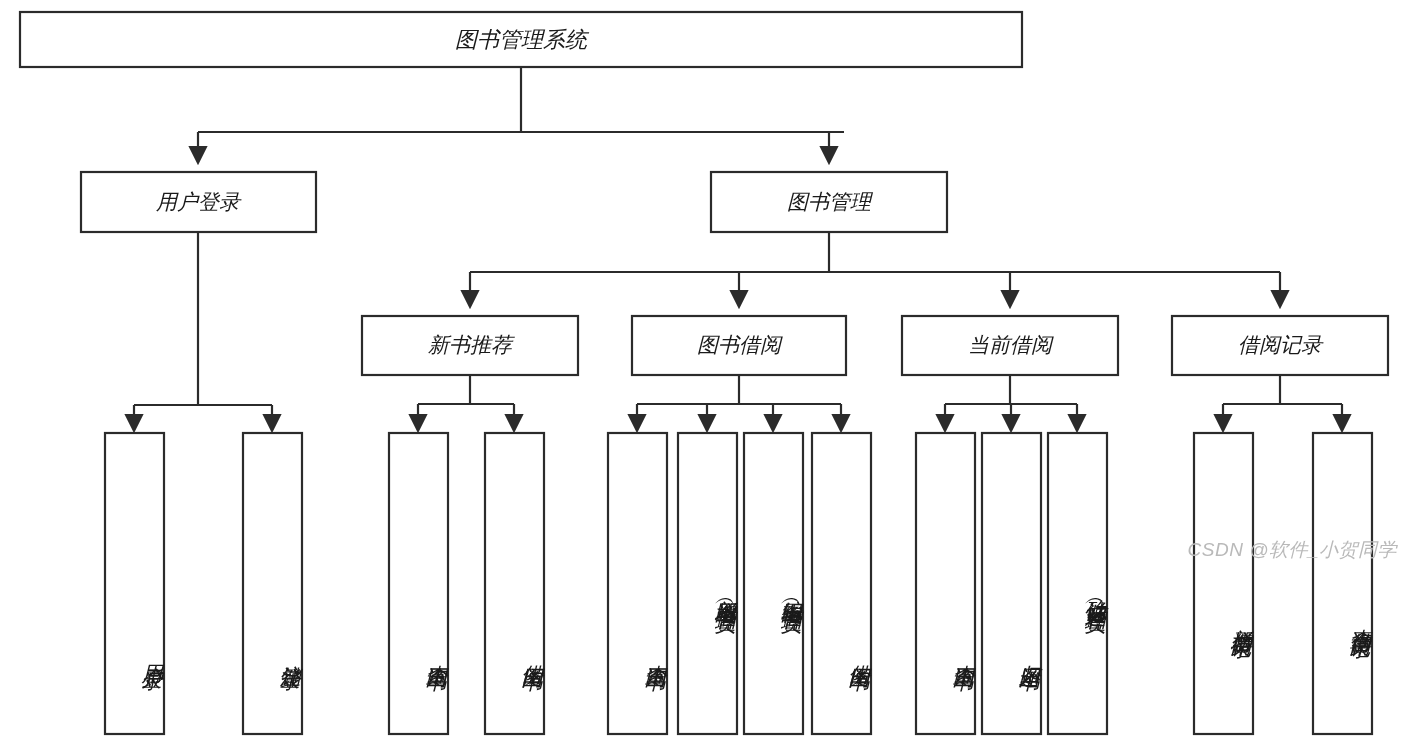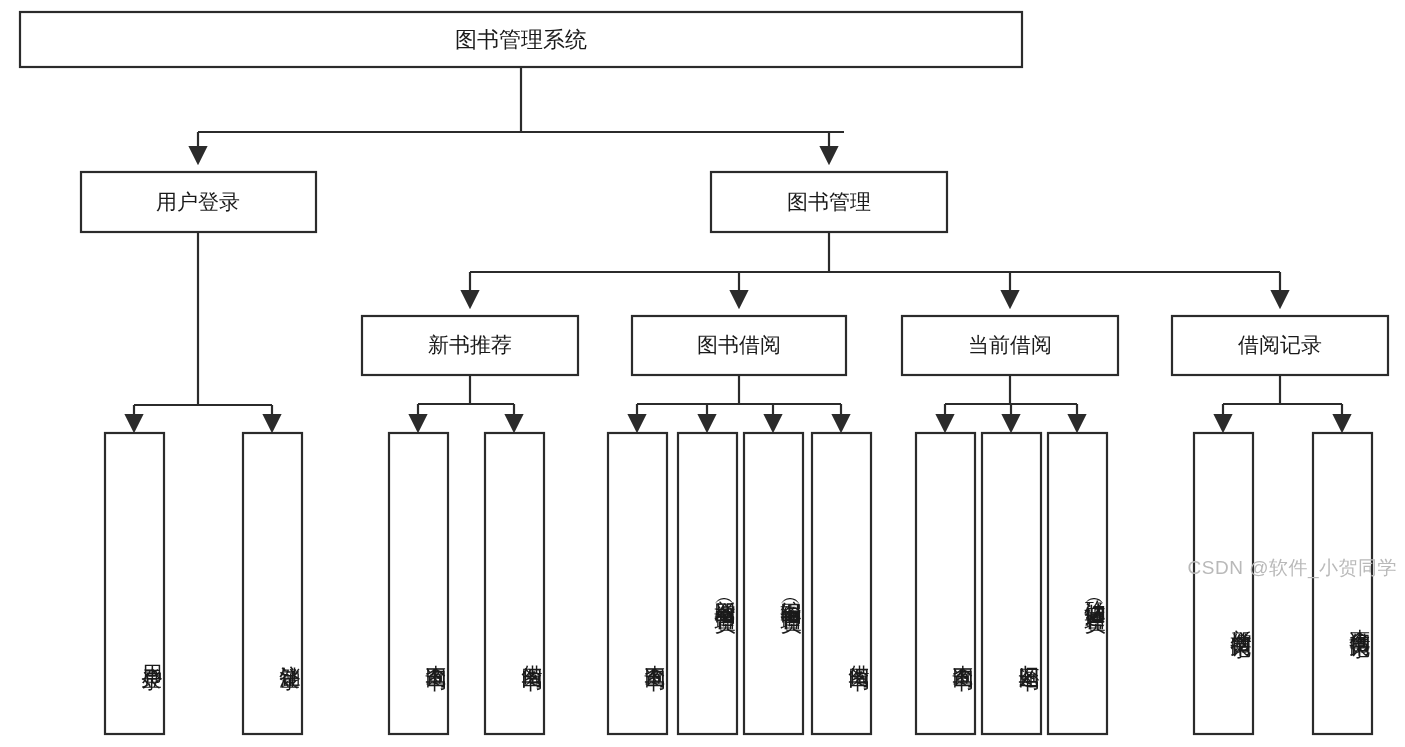--- a/index.html
+++ b/index.html
@@ -11,20 +11,21 @@
     width: 1405px;
     height: 747px;
     font-family: "Liberation Sans", "DejaVu Sans", sans-serif;
     overflow: hidden;
     position: relative;
   }
   #diagram-root {
     position: relative;
     width: 1405px;
     height: 583px;
+    font-style: italic;
   }
   svg#flow {
     position: absolute;
     top: 0;
     left: 0;
     width: 1405px;
     height: 747px;
     display: block;
   }
   .node-rect {
@@ -71,21 +72,21 @@
     letter-spacing: 2px;
     text-align: center;
     white-space: nowrap;
     display: flex;
     align-items: flex-start;
     justify-content: center;
   }
   .watermark {
     position: absolute;
     right: 8px;
-    bottom: 2px;
+    bottom: 20px;
     font-family: "Liberation Sans", "DejaVu Sans", sans-serif;
     font-size: 19px;
     color: #b9b9b9;
     white-space: nowrap;
     letter-spacing: 0.5px;
   }
 </style>
 </head>
 <body>
 

